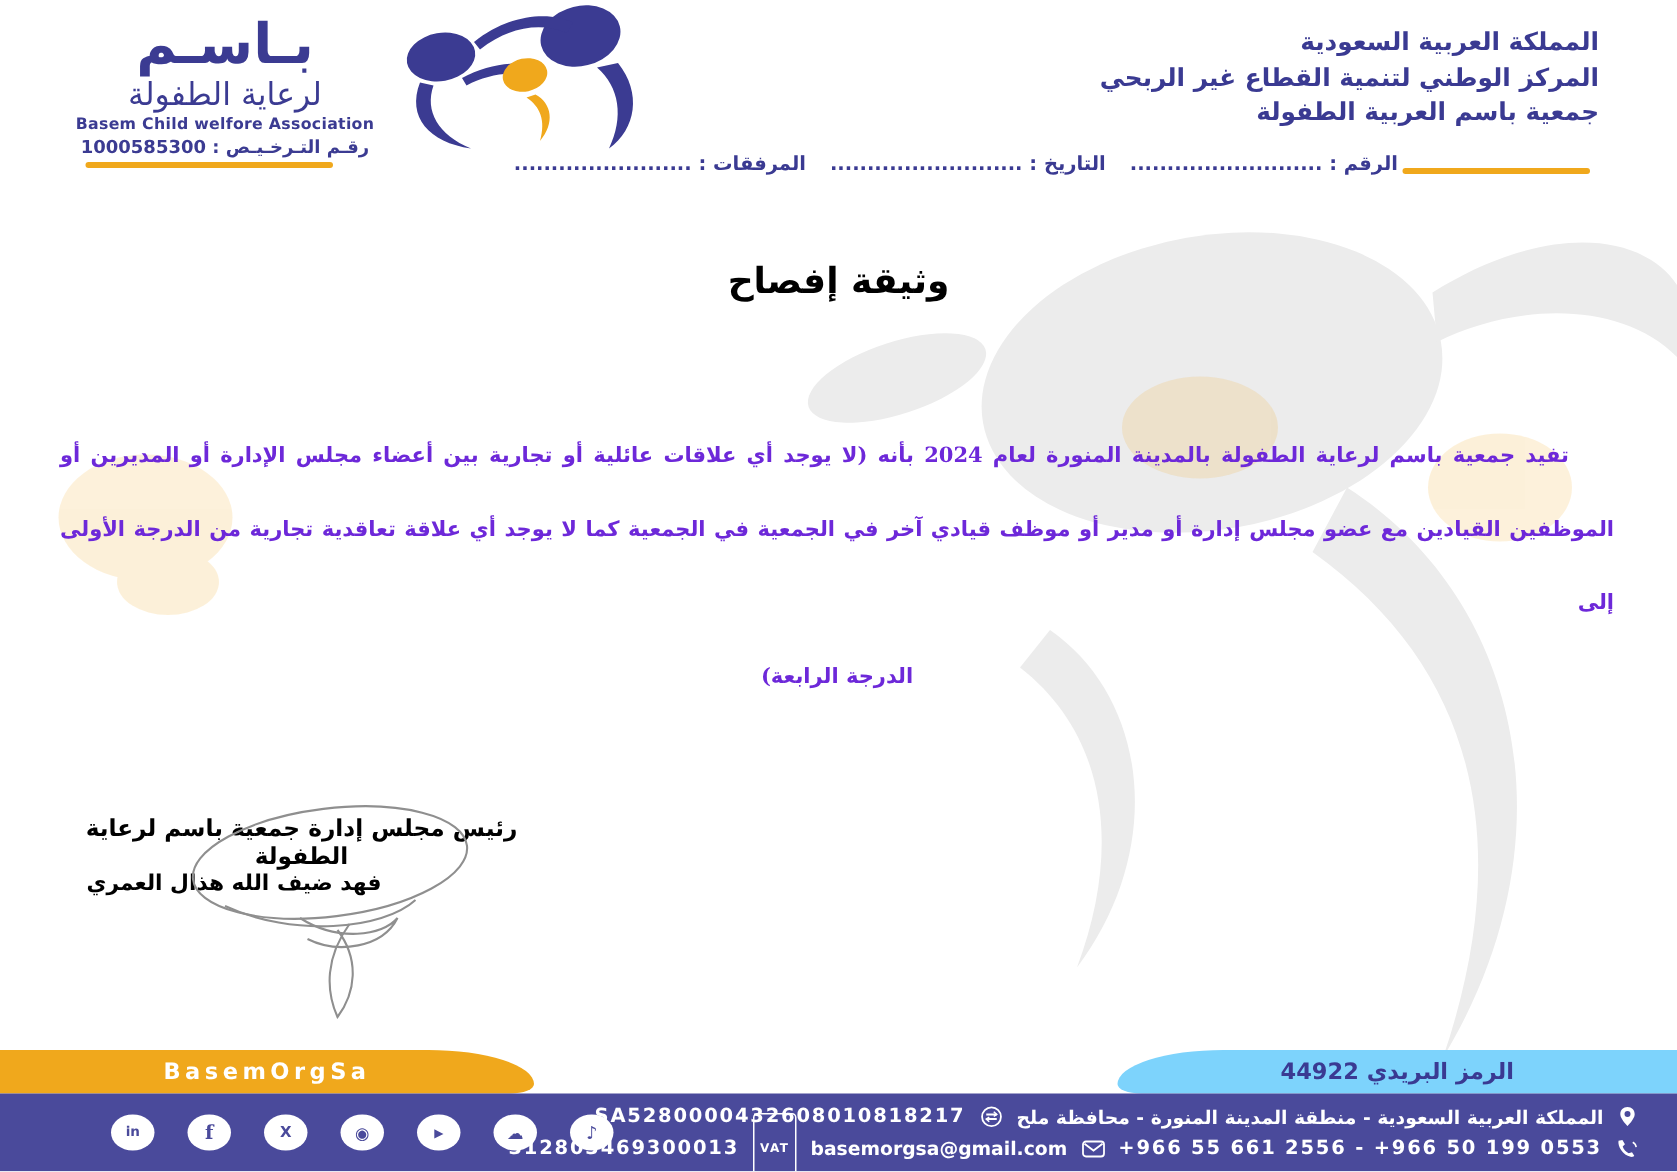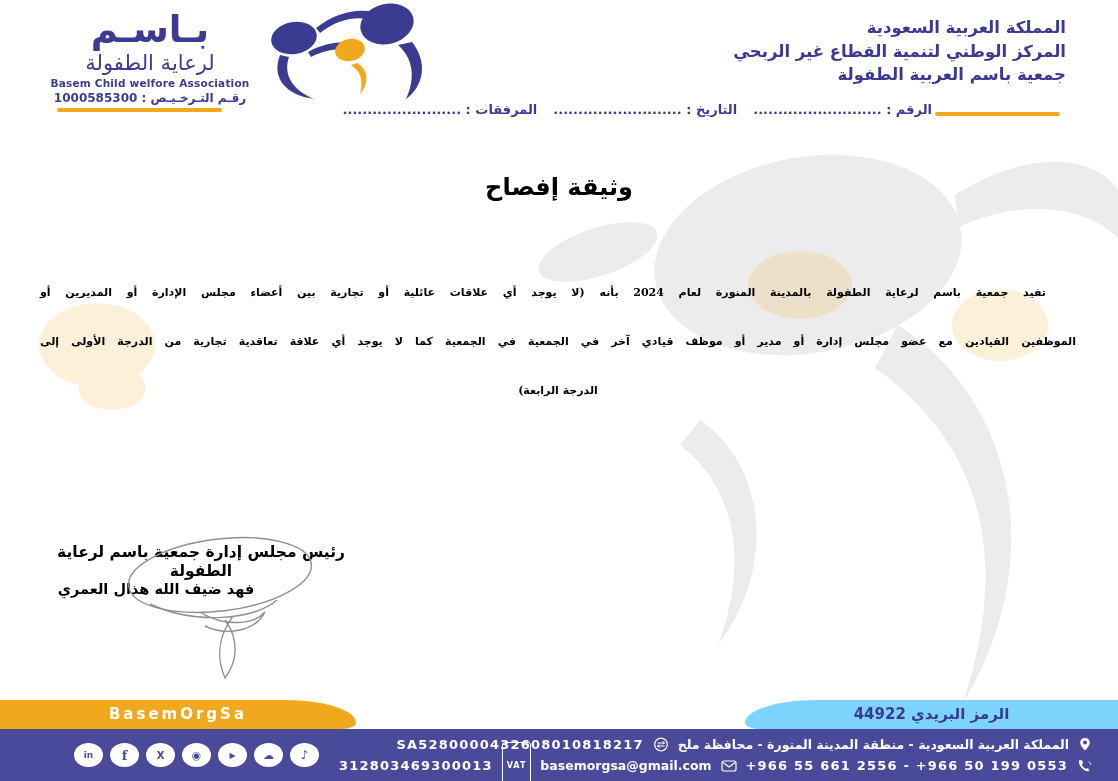--- a/index.html
+++ b/index.html
@@ -17,43 +17,43 @@
              font-size:16.5px;font-weight:bold;line-height:23.5px;}
   
   .ref-row{position:absolute;top:102px;right:186px;direction:rtl;display:flex;gap:16px;
            color:#3a3a92;font-size:13px;font-weight:bold;white-space:nowrap;}
   .ref-line-right{position:absolute;right:58px;top:112px;width:125px;height:4px;background:#f0a81c;border-radius:3px;}
   
   .watermark{position:absolute;left:0;top:120px;pointer-events:none;}
   
   .doc-title{position:absolute;top:172px;left:0;width:100%;text-align:center;
              font-family:"DejaVu Serif","DejaVu Sans",serif;font-size:24px;font-weight:bold;color:#000;}
-  .doc-body{position:absolute;top:268px;left:40px;right:42px;direction:rtl;
+  .doc-body{position:absolute;top:280px;left:40px;right:42px;direction:rtl;
             font-family:"DejaVu Serif","DejaVu Sans",serif;
-            font-size:11px;font-weight:bold;color:#000000;line-height:49px;}
+            font-size:14px;font-weight:bold;color:#6d28d9;line-height:49px;}
   .doc-body .j{text-align:justify;text-align-last:justify;}
   .doc-body .indent{padding-right:30px;}
   .doc-body .c{text-align:center;text-align-last:center;}
   
   .sig-role{position:absolute;left:36px;top:542px;width:330px;text-align:center;direction:rtl;
             font-family:"DejaVu Serif","DejaVu Sans",serif;font-size:15.5px;font-weight:bold;color:#000;}
   .sig-name{position:absolute;left:56px;top:580px;width:200px;text-align:center;direction:rtl;
             font-family:"DejaVu Serif","DejaVu Sans",serif;font-size:14.5px;font-weight:bold;color:#000;}
   .sig-scribble{position:absolute;left:105px;top:520px;pointer-events:none;}
   
   .strip-left{position:absolute;left:0;top:700px;width:356px;height:29px;background:#f0a81c;
               border-top-right-radius:90px 29px;border-bottom-right-radius:20px 8px;
               display:flex;align-items:center;justify-content:center;}
   .strip-left span{color:#fff;font-weight:bold;font-size:15px;letter-spacing:3px;padding-bottom:2px;}
   .strip-right{position:absolute;right:0;top:700px;width:373px;height:29px;background:#7dd3fc;
                border-top-left-radius:90px 29px;border-bottom-left-radius:20px 8px;
                display:flex;align-items:center;justify-content:center;direction:rtl;}
   .strip-right span{color:#3a3a92;font-weight:bold;font-size:15px;padding-bottom:2px;}
   .navy-band{position:absolute;left:0;top:729px;width:1118px;height:52px;background:#4a4a9b;}
-  .social{position:absolute;left:74px;top:743px;display:flex;gap:7px;}
+  .social{position:absolute;left:74px;top:743px;display:flex;gap:22px;}
   .social .so{width:29px;height:24px;background:#fff;border-radius:50%;display:flex;
               align-items:center;justify-content:center;color:#4a4a9b;font-weight:bold;}
   .social .g-in{font-size:9px;}  .social .g-f{font-size:13px;font-family:"DejaVu Serif",serif;}
   .social .g-x{font-size:10px;}  .social .g-ig{font-size:11px;}
   .social .g-yt{font-size:8px;}  .social .g-sc{font-size:11px;}  .social .g-tk{font-size:12px;}
   .band-info{position:absolute;right:26px;top:734px;direction:rtl;color:#fff;}
   .band-row{display:flex;align-items:center;gap:9px;height:21px;font-size:12.5px;font-weight:bold;white-space:nowrap;}
   .num{direction:ltr;unicode-bidi:bidi-override;letter-spacing:1.2px;font-size:13px;}
   .vat-badge{border:1.2px solid #fff;border-radius:3px;font-size:8px;padding:17px 4px;line-height:11px;
              letter-spacing:1px;direction:ltr;}

